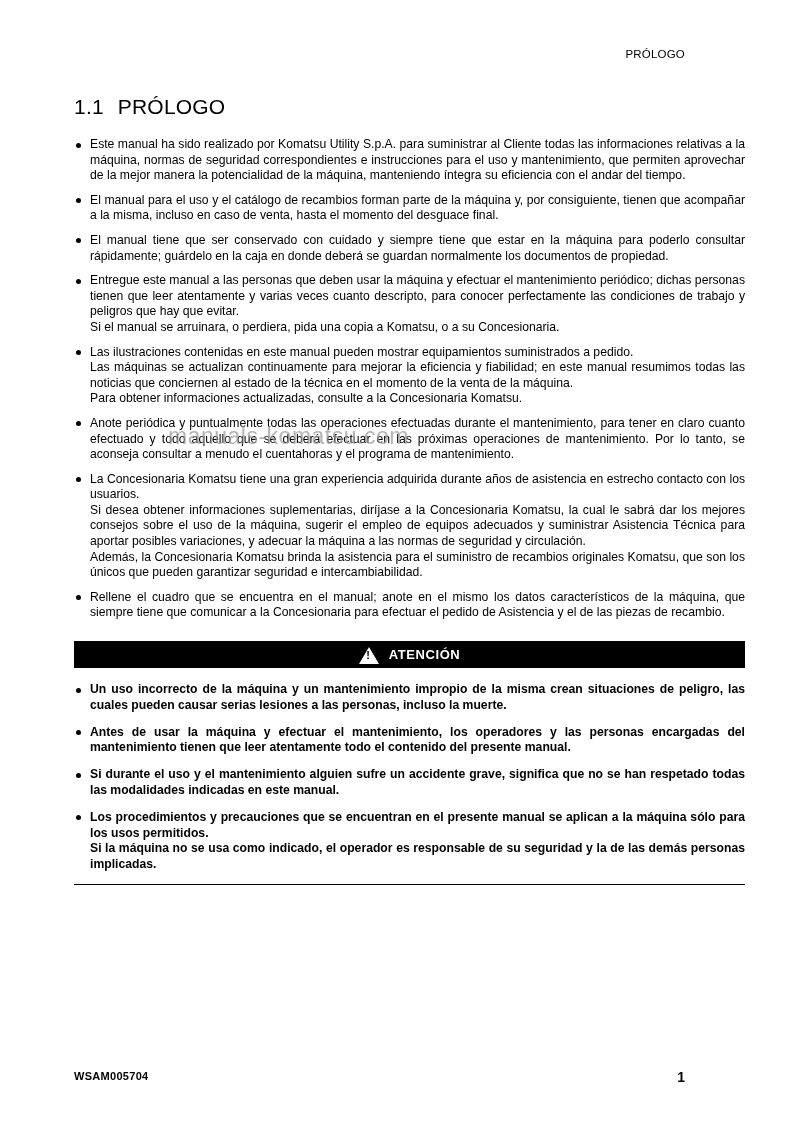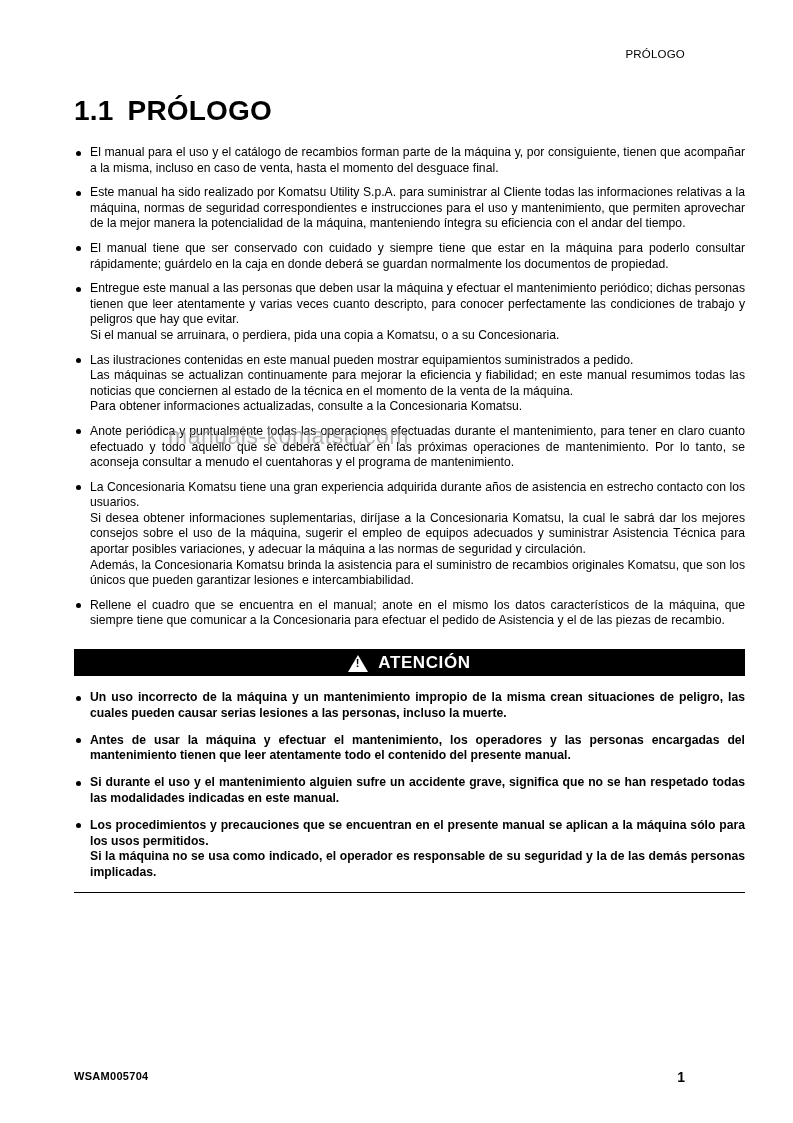--- a/index.html
+++ b/index.html
@@ -29,22 +29,22 @@
     letter-spacing: 0.2px;
     color: #000;
   }
   .content {
     position: absolute;
     left: 74px;
     top: 95px;
     width: 671px;
   }
   h1.section-title {
-    font-size: 28px;
-    font-weight: bold;
+    font-size: 21px;
+    font-weight: normal;
     margin: 0 0 18px 0;
     letter-spacing: 0.2px;
   }
   h1.section-title .num {
     margin-right: 14px;
   }
   ul.bullets {
     list-style: none;
     margin: 0;
     padding: 0;
@@ -94,21 +94,21 @@
     content: "!";
     position: absolute;
     left: -2.5px;
     top: 3px;
     color: #000;
     font-size: 11px;
     font-weight: bold;
     line-height: 11px;
   }
   .attention-bar .label {
-    font-size: 17px;
+    font-size: 13px;
     font-weight: bold;
     letter-spacing: 0.6px;
   }
   ul.warn-bullets {
     list-style: none;
     margin: 14px 0 0 0;
     padding: 0;
   }
   ul.warn-bullets > li {
     position: relative;
@@ -169,44 +169,44 @@
   <div class="header-right">PRÓLOGO</div>
 
   <div class="content">
 
     <h1 class="section-title">
       <span class="num">1.1</span><span>PRÓLOGO</span>
     </h1>
 
     <ul class="bullets">
       <li>
+        <span class="para">Este manual ha sido realizado por Komatsu Utility S.p.A. para suministrar al Cliente todas las informaciones relativas a la máquina, normas de seguridad correspondientes e instrucciones para el uso y mantenimiento, que permiten aprovechar de la mejor manera la potencialidad de la máquina, manteniendo íntegra su eficiencia con el andar del tiempo.</span>
+      </li>
+      <li>
         <span class="para">El manual para el uso y el catálogo de recambios forman parte de la máquina y, por consiguiente, tienen que acompañar a la misma, incluso en caso de venta, hasta el momento del desguace final.</span>
-      </li>
-      <li>
-        <span class="para">Este manual ha sido realizado por Komatsu Utility S.p.A. para suministrar al Cliente todas las informaciones relativas a la máquina, normas de seguridad correspondientes e instrucciones para el uso y mantenimiento, que permiten aprovechar de la mejor manera la potencialidad de la máquina, manteniendo íntegra su eficiencia con el andar del tiempo.</span>
       </li>
       <li>
         <span class="para">El manual tiene que ser conservado con cuidado y siempre tiene que estar en la máquina para poderlo consultar rápidamente; guárdelo en la caja en donde deberá se guardan normalmente los documentos de propiedad.</span>
       </li>
       <li>
         <span class="para">Entregue este manual a las personas que deben usar la máquina y efectuar el mantenimiento periódico; dichas personas tienen que leer atentamente y varias veces cuanto descripto, para conocer perfectamente las condiciones de trabajo y peligros que hay que evitar.</span>
         <span class="para">Si el manual se arruinara, o perdiera, pida una copia a Komatsu, o a su Concesionaria.</span>
       </li>
       <li>
         <span class="para">Las ilustraciones contenidas en este manual pueden mostrar equipamientos suministrados a pedido.</span>
         <span class="para">Las máquinas se actualizan continuamente para mejorar la eficiencia y fiabilidad; en este manual resumimos todas las noticias que conciernen al estado de la técnica en el momento de la venta de la máquina.</span>
         <span class="para">Para obtener informaciones actualizadas, consulte a la Concesionaria Komatsu.</span>
       </li>
       <li>
         <span class="para">Anote periódica y puntualmente todas las operaciones efectuadas durante el mantenimiento, para tener en claro cuanto efectuado y todo aquello que se deberá efectuar en las próximas operaciones de mantenimiento. Por lo tanto, se aconseja consultar a menudo el cuentahoras y el programa de mantenimiento.</span>
       </li>
       <li>
         <span class="para">La Concesionaria Komatsu tiene una gran experiencia adquirida durante años de asistencia en estrecho contacto con los usuarios.</span>
         <span class="para">Si desea obtener informaciones suplementarias, diríjase a la Concesionaria Komatsu, la cual le sabrá dar los mejores consejos sobre el uso de la máquina, sugerir el empleo de equipos adecuados y suministrar Asistencia Técnica para aportar posibles variaciones, y adecuar la máquina a las normas de seguridad y circulación.</span>
-        <span class="para">Además, la Concesionaria Komatsu brinda la asistencia para el suministro de recambios originales Komatsu, que son los únicos que pueden garantizar lesiones e intercambiabilidad.</span>
+        <span class="para">Además, la Concesionaria Komatsu brinda la asistencia para el suministro de recambios originales Komatsu, que son los únicos que pueden garantizar seguridad e intercambiabilidad.</span>
       </li>
       <li>
         <span class="para">Rellene el cuadro que se encuentra en el manual; anote en el mismo los datos característicos de la máquina, que siempre tiene que comunicar a la Concesionaria para efectuar el pedido de Asistencia y el de las piezas de recambio.</span>
       </li>
     </ul>
 
     <div class="attention-bar">
       <span class="tri"></span>
       <span class="label">ATENCIÓN</span>
     </div>

